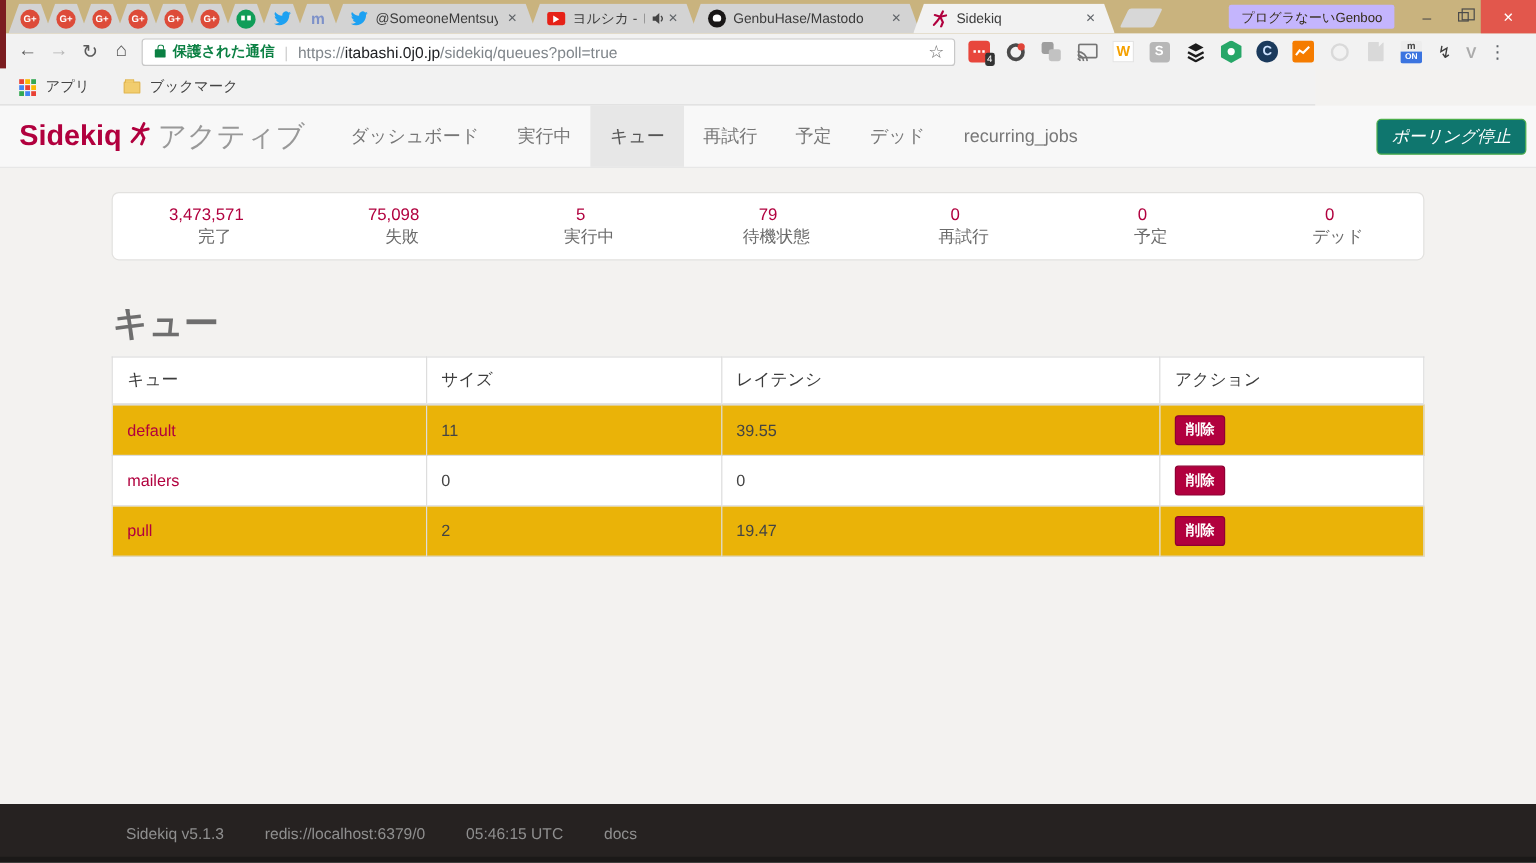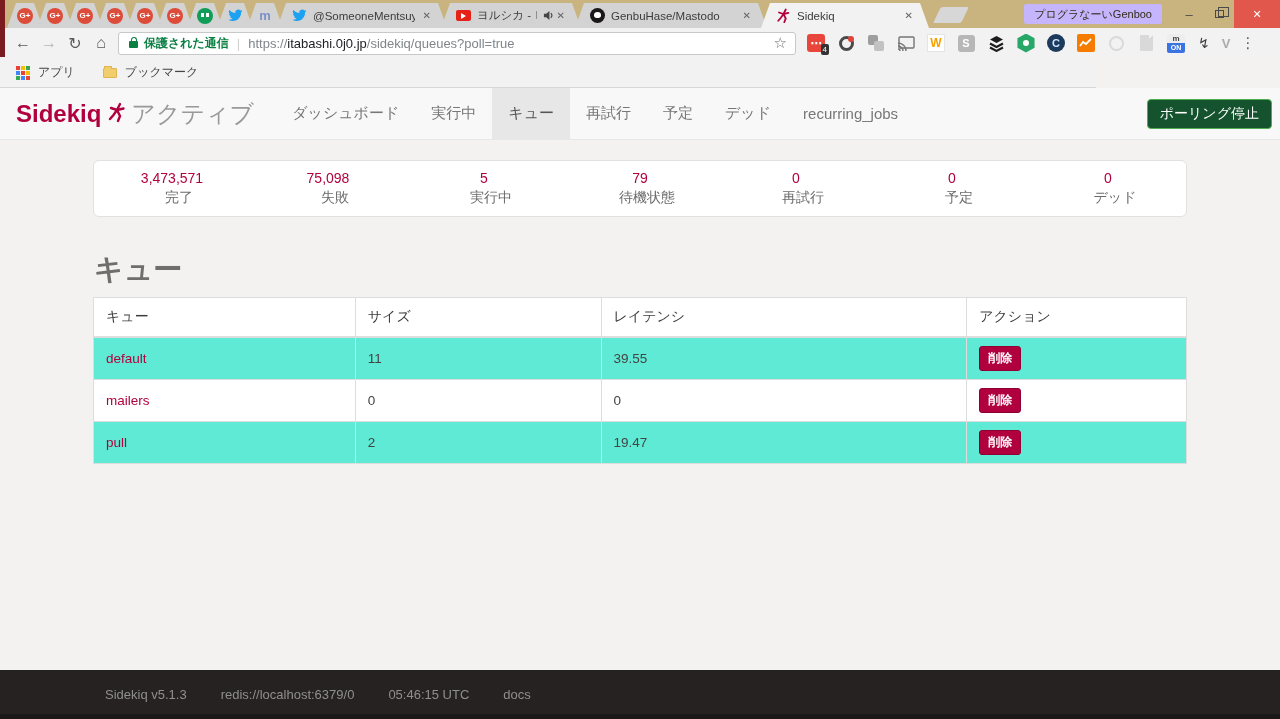--- a/index.html
+++ b/index.html
@@ -83,33 +83,33 @@
 
   
   .navbar { position:absolute; top:88px; left:0; width:1280px; height:52px; background:#f8f8f8; border-bottom:1px solid #e7e7e7; display:flex; align-items:stretch; }
   .brand { display:flex; align-items:center; padding-left:16px; margin-right:22px; }
   .brand-name { font-size:24px; font-weight:bold; color:#b1003e; }
   .brand-dancer { margin:0 4px 0 6px; }
   .brand-suffix { font-size:24px; color:#999; }
   .nav-items { display:flex; align-items:stretch; }
   .nav-item { font-size:15px; color:#777; display:flex; align-items:center; padding:0 16px; }
   .nav-item.active { background:#e7e7e7; color:#555; }
-  .polling-btn { position:absolute; right:8px; top:11px; height:30px; background:#14532d; border:1px solid #4cae4c; border-radius:4px; color:#fff; font-size:14px; display:flex; align-items:center; padding:0 12px; }
+  .polling-btn { position:absolute; right:8px; top:11px; height:30px; background:#0f766e; border:1px solid #4cae4c; border-radius:4px; color:#fff; font-size:14px; display:flex; align-items:center; padding:0 12px;font-style:italic; }
 
   
   .content { position:absolute; top:140px; left:0; width:1280px; height:530px; background:#f3f2f0; }
   .stats-panel { position:absolute; left:93px; top:20px; width:1094px; height:57px; background:#fff; border:1px solid #e2e1df; border-radius:6px; display:flex; }
   .stat { flex:1; display:flex; flex-direction:column; align-items:center; justify-content:center; gap:3px; }
   .stat-value { font-size:14px; font-weight:normal; color:#b1003e; }
   .stat-label { font-size:14px; color:#6b6b6b;margin-left:14px; }
   .queues-heading { position:absolute; left:94px; top:110px; font-size:29px; color:#6e6e6e; }
   .queues-table { position:absolute; left:93px; top:157px; width:1094px; border-collapse:collapse; background:#fff; border:1px solid #ddd; }
   .queues-table th { text-align:left; font-weight:normal; font-size:14px; color:#3c3c3c; padding:10px 12px; border:1px solid #ddd; border-bottom:2px solid #ddd; background:#fff; }
   .queues-table td { font-size:13.5px; color:#444; padding:8px 12px; border:1px solid #ddd; }
-  .queues-table tr.striped td { background:#5eead4; }
+  .queues-table tr.striped td { background:#eab308; }
   .col-queue { width:262px; } .col-size { width:246px; } .col-latency { width:366px; } .col-actions { width:220px; }
   .queue-link { color:#b1003e; text-decoration:none; font-size:13.5px; }
   .delete-btn { background:#b1003e; border:1px solid #8e0032; border-radius:3px; color:#fff; font-size:12px; font-weight:bold; padding:3px 8px; }
 
   
   .footer { position:absolute; left:0; top:670px; width:1280px; height:49px; background:#262221; display:flex; align-items:center; gap:34px; padding-left:105px; }
   .footer span, .footer a { font-size:13px; color:#8f8f8f; text-decoration:none; }
   .taskbar-strip { position:absolute; left:0; top:714px; width:1280px; height:5px; background:#1b1918; }
 </style>
 </head>

